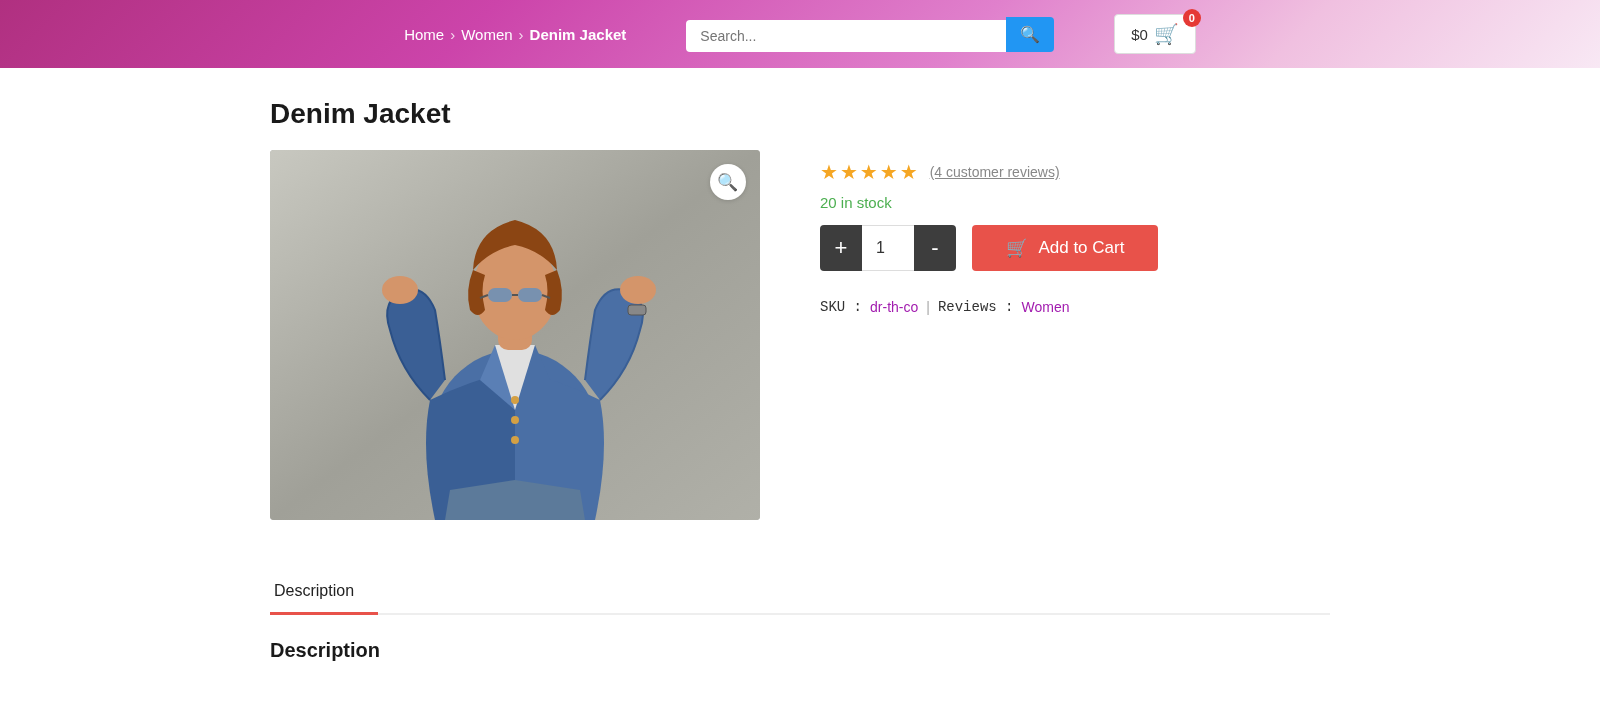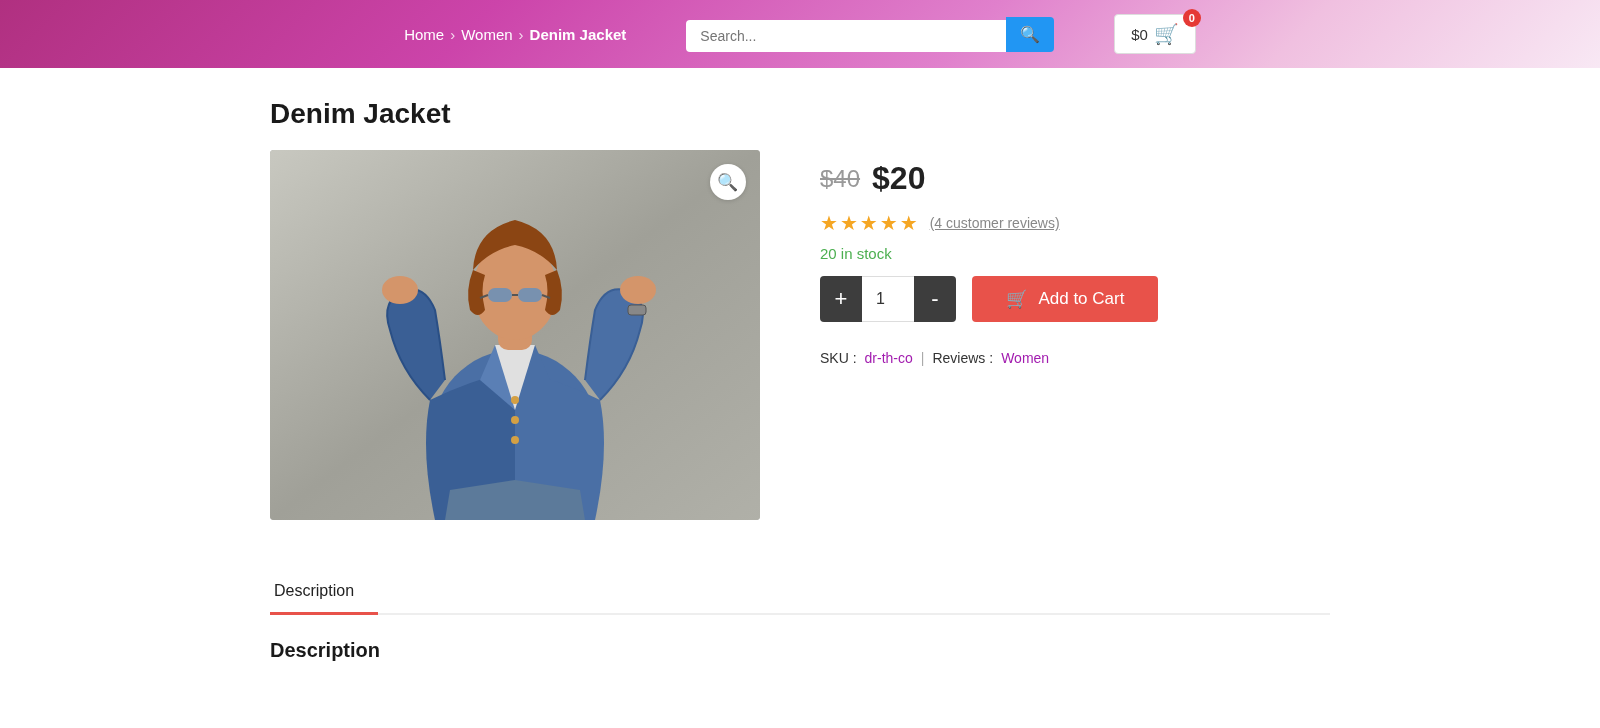--- a/index.html
+++ b/index.html
@@ -229,21 +229,21 @@
     .cart-icon-btn { font-size: 18px; }
 
     
     .meta-row {
       font-size: 14px;
       color: #555;
       display: flex;
       align-items: center;
       gap: 8px;
     }
-    .meta-label { color: #333; font-weight: 500; }
+    .meta-label { color: #333; font-weight: 500; font-family: Liberation Mono, monospace; }
     .meta-sep { color: #aaa; }
     .meta-value { color: #a21caf; }
 
     
     .tabs-section {
       margin-top: 50px;
       border-bottom: 2px solid #eee;
     }
     .tabs-nav {
       display: flex;
@@ -354,24 +354,20 @@
           <path d="M180 340 L245 330 L310 340 L315 370 L245 370 L175 370Z" fill="#5c7a9a"></path>
 
           <rect x="358" y="155" width="18" height="10" rx="3" fill="#888" stroke="#555" stroke-width="1"></rect>
         </svg>
       </div>
       <div class="zoom-icon">🔍</div>
     </div>
 
     <div class="product-details">
 
-      <div class="price-row">
-        <span class="price-original">$40</span>
-        <span class="price-current">$20</span>
-      </div>
 
       <div class="rating-row">
         <span class="stars">★★★★★</span>
         <span class="reviews-count">(4 customer reviews)</span>
       </div>
 
       <div class="stock-status">20 in stock</div>
 
 
       <div class="action-row">

